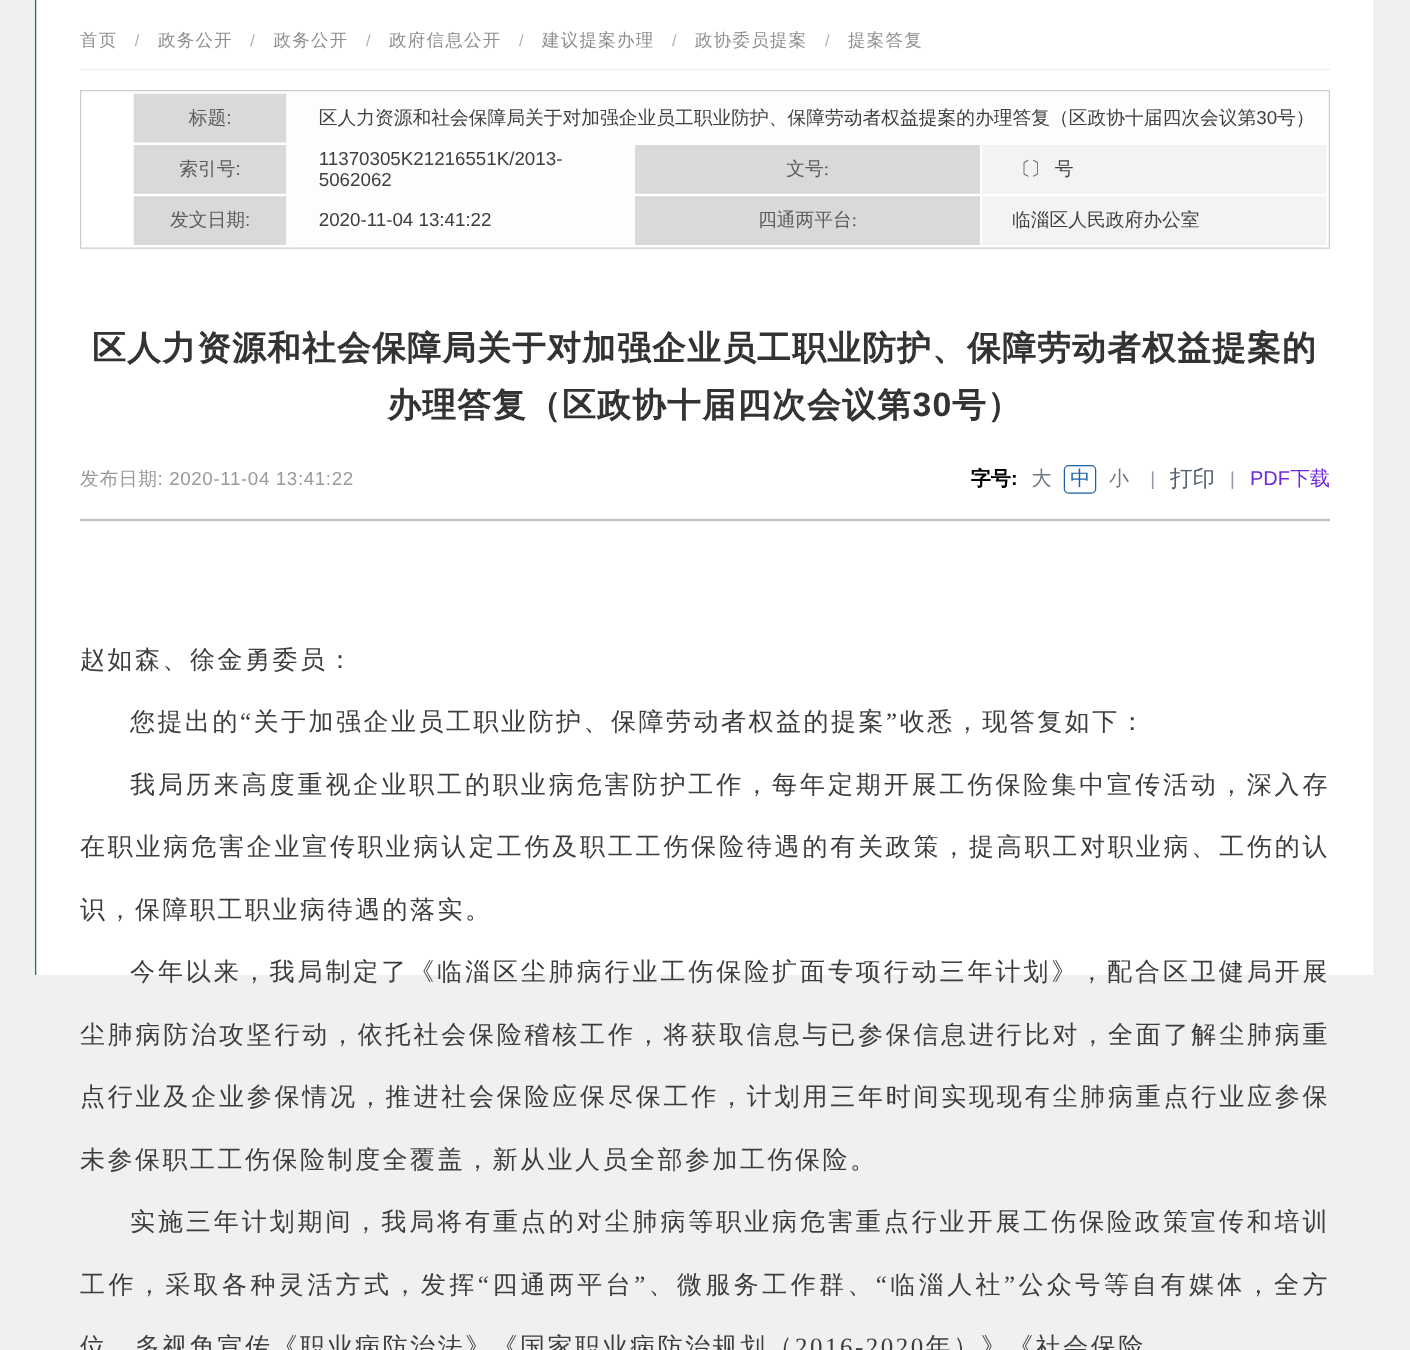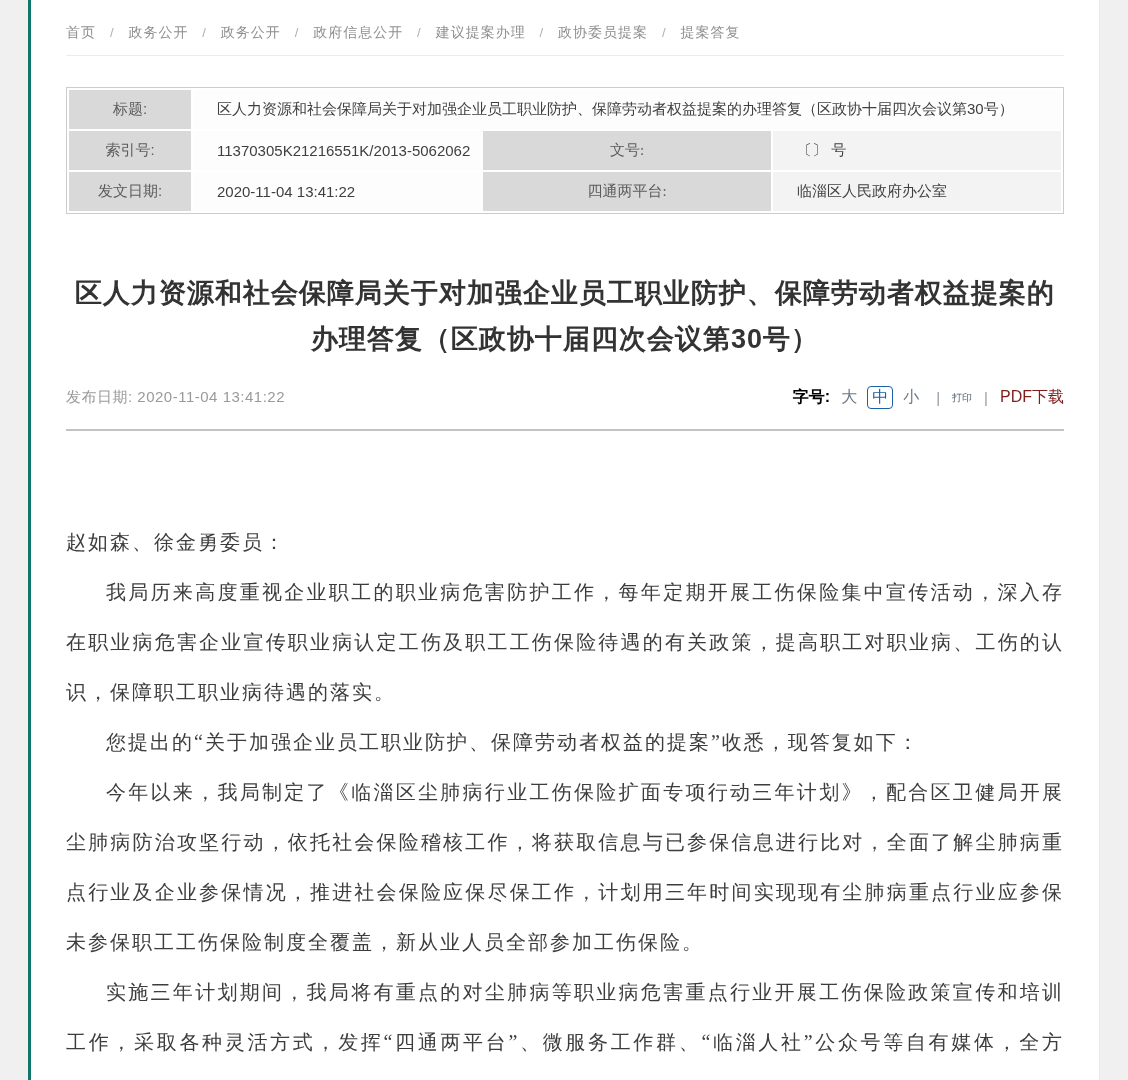--- a/index.html
+++ b/index.html
@@ -9,23 +9,23 @@
     height: 1080px;
     overflow: hidden;
     background: #f0f0f0;
     font-family: "Liberation Sans", sans-serif;
   }
   .container {
     position: absolute;
     left: 28px;
     top: 0;
     width: 1072px;
-    height: 1080px;
+    height: 780px;
     background: #ffffff;
-    border-left: 3px solid #0f766e;
+    border-left: 1px solid #0f766e;
     border-right: 1px solid #e9e9e9;
     box-sizing: border-box;
   }
   .inner {
     padding: 0 35px;
   }
   
   .breadcrumb {
     padding: 24px 0 13px 0;
     border-bottom: 1px solid #ececec;
@@ -38,23 +38,24 @@
     text-decoration: none;
     cursor: pointer;
   }
   .breadcrumb .sep {
     color: #b0b0b0;
     margin: 0 9px;
     font-size: 13px;
   }
   
   .meta-wrap {
-    margin-top: 31px;
+    margin-top: 16px;
     border: 1px solid #cccccc;
     background: #ffffff;
+    padding-left: 40px;
   }
   table.meta {
     width: 100%;
     border-collapse: separate;
     border-spacing: 2px;
     table-layout: fixed;
   }
   table.meta td {
     height: 37px;
     font-size: 15px;
@@ -117,22 +118,22 @@
     color: #1c5fa8;
     border: 1px solid #1c5fa8;
     border-radius: 4px;
     padding: 0 4px;
   }
   .tools .bar {
     color: #8f9aa5;
     margin: 0 12px;
     font-size: 15px;
   }
-  .print { color: #55606b; font-size: 10px; }
-  .pdf { color: #7f1d1d; font-size: 16px; }
+  .print { color: #55606b; font-size: 18px; }
+  .pdf { color: #6d28d9; font-size: 16px; }
   
   .body-text {
     margin-top: 86px;
     font-family: "Liberation Serif", "DejaVu Serif", serif;
     font-size: 20px;
     color: #3d3d3d;
     letter-spacing: 2px;
     text-align: justify;
   }
   .body-text p {
@@ -198,20 +199,20 @@
         <a class="fs">小</a>
         <span class="bar">|</span>
         <a class="print">打印</a>
         <span class="bar">|</span>
         <a class="pdf">PDF下载</a>
       </div>
     </div>
 
     <article class="body-text">
       <p class="salutation">赵如森、徐金勇委员：</p>
+      <p>您提出的“关于加强企业员工职业防护、保障劳动者权益的提案”收悉，现答复如下：</p>
       <p>我局历来高度重视企业职工的职业病危害防护工作，每年定期开展工伤保险集中宣传活动，深入存在职业病危害企业宣传职业病认定工伤及职工工伤保险待遇的有关政策，提高职工对职业病、工伤的认识，保障职工职业病待遇的落实。</p>
-      <p>您提出的“关于加强企业员工职业防护、保障劳动者权益的提案”收悉，现答复如下：</p>
       <p>今年以来，我局制定了《临淄区尘肺病行业工伤保险扩面专项行动三年计划》，配合区卫健局开展尘肺病防治攻坚行动，依托社会保险稽核工作，将获取信息与已参保信息进行比对，全面了解尘肺病重点行业及企业参保情况，推进社会保险应保尽保工作，计划用三年时间实现现有尘肺病重点行业应参保未参保职工工伤保险制度全覆盖，新从业人员全部参加工伤保险。</p>
       <p>实施三年计划期间，我局将有重点的对尘肺病等职业病危害重点行业开展工伤保险政策宣传和培训工作，采取各种灵活方式，发挥“四通两平台”、微服务工作群、“临淄人社”公众号等自有媒体，全方位、多视角宣传《职业病防治法》《国家职业病防治规划（2016-2020年）》《社会保险</p>
     </article>
 
   </div>
 </div>
 
 </body></html>

